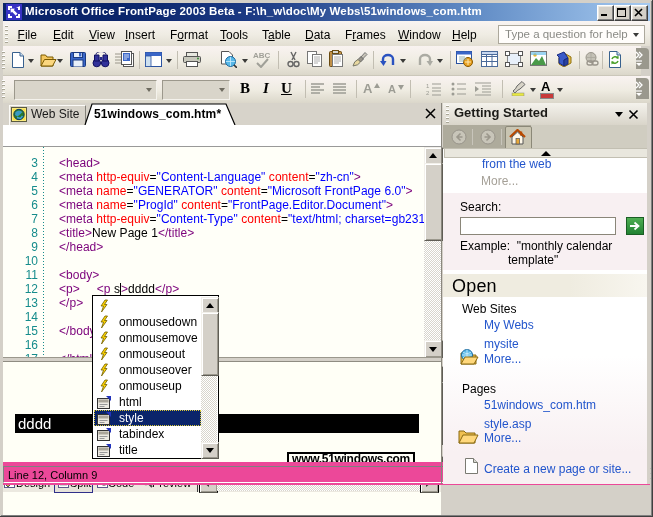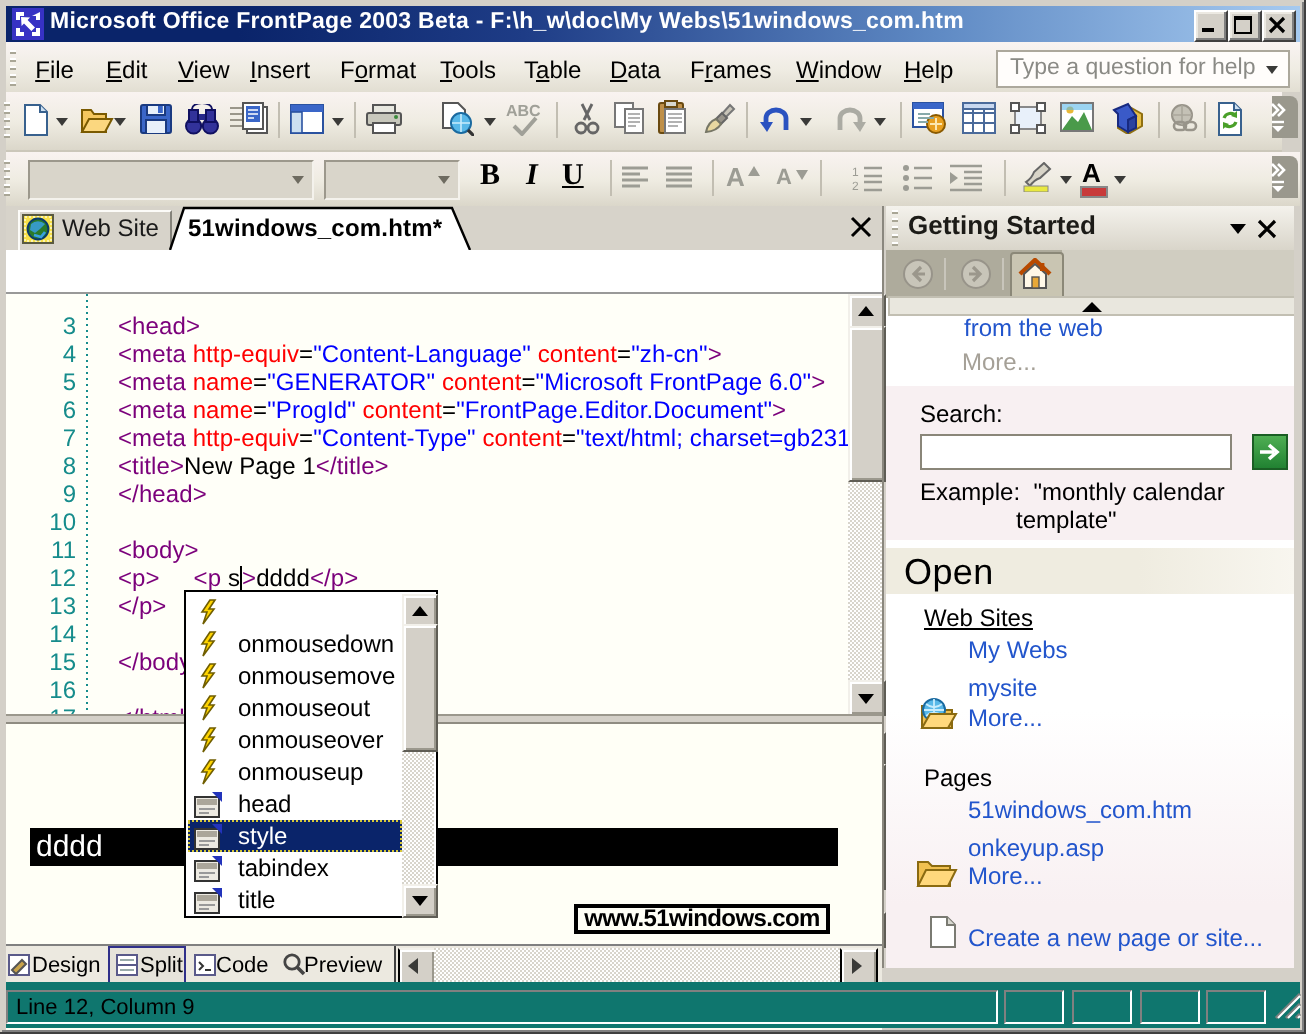--- a/index.html
+++ b/index.html
@@ -61,21 +61,21 @@
 .dis{background:#0A246A;color:#fff;}
 
 #tpane{left:443px;top:103px;width:207px;height:381px;background:#fff;}
 #tphead{left:0;top:0;width:207px;height:22px;background:linear-gradient(180deg,#F4F2EC,#D9D5CA);}
 #tpnav{left:0;top:22px;width:207px;height:24px;background:#D0CDC1;}
 #tpnavL{left:0;top:0;width:88px;height:24px;background:#AEAB9C;border-radius:0 0 8px 0;}
 #tpscrollup{left:1px;top:45px;width:202px;height:8px;background:#E9E7DE;border:1px solid #C2BFB2;}
 .link{position:absolute;color:#2255CC;font-size:12px;white-space:nowrap;}
 .tptxt{position:absolute;color:#000;font-size:12px;white-space:nowrap;}
 
-#status{left:3px;top:491px;width:647px;height:23px;background:#0f766e;}
+#status{left:3px;top:462px;width:647px;height:23px;background:#ec4899;}
 .spanel{position:absolute;top:4px;height:15px;border:1px solid;border-color:#808080 #fff #fff #808080;}
 </style></head>
 <body>
 <div class="abs" id="edgeT"></div>
 
 <div class="abs" id="title">
  <svg class="abs" style="left:3px;top:1px" width="16" height="16" viewBox="0 0 16 16">
       <rect x="0" y="0" width="16" height="16" fill="#3732C4"></rect>
       <path d="M2 2 h4 v2 h-2 v2 h-2 Z M14 2 v4 h-2 v-2 h-2 Z M2 14 v-4 h2 v2 h2 v2 Z M14 14 h-4 v-2 h2 v-2 h2 Z" fill="#fff"></path>
       <path d="M4.5 4.5 L9 4.8 L7.8 6 L11.5 9.7 L9.7 11.5 L6 7.8 L4.8 9 Z" fill="#fff"></path>
@@ -481,54 +481,54 @@
         <svg class="abs" style="left:2px;top:3px" width="12" height="10">
           <path d="M1 5 h7 M5.5 1.5 L9.5 5 L5.5 8.5" stroke="#fff" stroke-width="1.8" fill="none"></path>
         </svg>
       </div>
   <div class="tptxt" style="left:17px;top:46px;">Example:&nbsp; "monthly calendar</div>
   <div class="tptxt" style="left:65px;top:60px;">template"</div>
  </div>
  <div class="abs" style="left:0;top:167px;width:204px;height:214px;background:linear-gradient(180deg,#FFFFFF 0%,#FFFFFF 40%,#F8F0F2 85%);">
   <div class="abs" style="left:0;top:4px;width:204px;height:23px;background:linear-gradient(90deg,#EFECE0 62%,#F8F6EF 100%);"></div>
   <div class="abs" style="left:9px;top:6px;font-size:18px;color:#000;letter-spacing:0.2px;">Open</div>
-  <div class="tptxt" style="left:19px;top:32px;text-decoration:underline;">Web Sites</div>
+  <div class="tptxt" style="left:19px;top:32px;">Web Sites</div>
   <div class="link" style="left:41px;top:48px;">My Webs</div>
   <div class="link" style="left:41px;top:67px;">mysite</div>
   <svg class="abs" style="left:16px;top:78px" width="20" height="18">
         <path d="M2 8 L2 16 L17 16 L17 7 L9 7 L7 5 L2 5 Z" fill="#F0C050" stroke="#8A6A10"></path>
         <circle cx="8" cy="7" r="5.5" fill="#58B8E8" stroke="#1A6AA0"></circle>
         <path d="M3 7 h10 M8 1.5 v11 M4 4 c2.5 2 5.5 2 8 0 M4 10 c2.5 -2 5.5 -2 8 0" stroke="#C8ECFC" stroke-width="0.9" fill="none"></path>
         <path d="M2 16 L6 9 L19 9 L15 16 Z" fill="#FFD87C" stroke="#8A6A10"></path>
       </svg>
   <div class="link" style="left:41px;top:82px;">More...</div>
   <div class="tptxt" style="left:19px;top:112px;">Pages</div>
   <div class="link" style="left:41px;top:128px;">51windows_com.htm</div>
-  <div class="link" style="left:41px;top:147px;">onkeyup.asp</div>
+  <div class="link" style="left:41px;top:147px;">style.asp</div>
   <svg class="abs" style="left:15px;top:158px" width="21" height="16">
         <path d="M1 3 L1 15 L17 15 L17 5 L8 5 L6 3 Z" fill="#F0C050" stroke="#8A6A10"></path>
         <path d="M1 15 L5 7 L20 7 L16 15 Z" fill="#FFD87C" stroke="#8A6A10"></path>
       </svg>
   <div class="link" style="left:41px;top:161px;">More...</div>
   <svg class="abs" style="left:22px;top:188px" width="13" height="16">
         <path d="M0.5 0.5 L8.5 0.5 L12.5 4.5 L12.5 15.5 L0.5 15.5 Z" fill="#fff" stroke="#7A7A72"></path>
         <path d="M8.5 0.5 L8.5 4.5 L12.5 4.5" fill="#D8D8D0" stroke="#7A7A72"></path>
       </svg>
   <div class="link" style="left:41px;top:192px;">Create a new page or site...</div>
  </div>
  <div class="abs" style="left:204px;top:0px;width:3px;height:381px;background:#D4D0C8;"></div>
 </div>
 
 <div class="abs" id="ddl">
  <div class="di" style="top:18px">onmousedown</div>
  <div class="di" style="top:34px">onmousemove</div>
  <div class="di" style="top:50px">onmouseout</div>
  <div class="di" style="top:66px">onmouseover</div>
  <div class="di" style="top:82px">onmouseup</div>
- <div class="di" style="top:98px">head</div>
+ <div class="di" style="top:98px">html</div>
  <div class="di dis" style="top:114px;outline:1px dotted #D8C838;outline-offset:-1px;">style</div>
  <div class="di" style="top:130px">tabindex</div>
  <div class="di" style="top:146px">title</div>
  <svg class="abs" style="left:4px;top:3px" width="15" height="158" viewBox="0 0 15 158">
   <g id="bolt">
         <path d="M8 1 L4 7 L6.5 7 L4.5 13 L10 5.5 L7.5 5.5 L10.5 1 Z" fill="#FFD400" stroke="#705E00" stroke-width="0.8"></path>
       </g>
   <use href="#bolt" y="16"></use>
       <use href="#bolt" y="32"></use>
       <use href="#bolt" y="48"></use>

